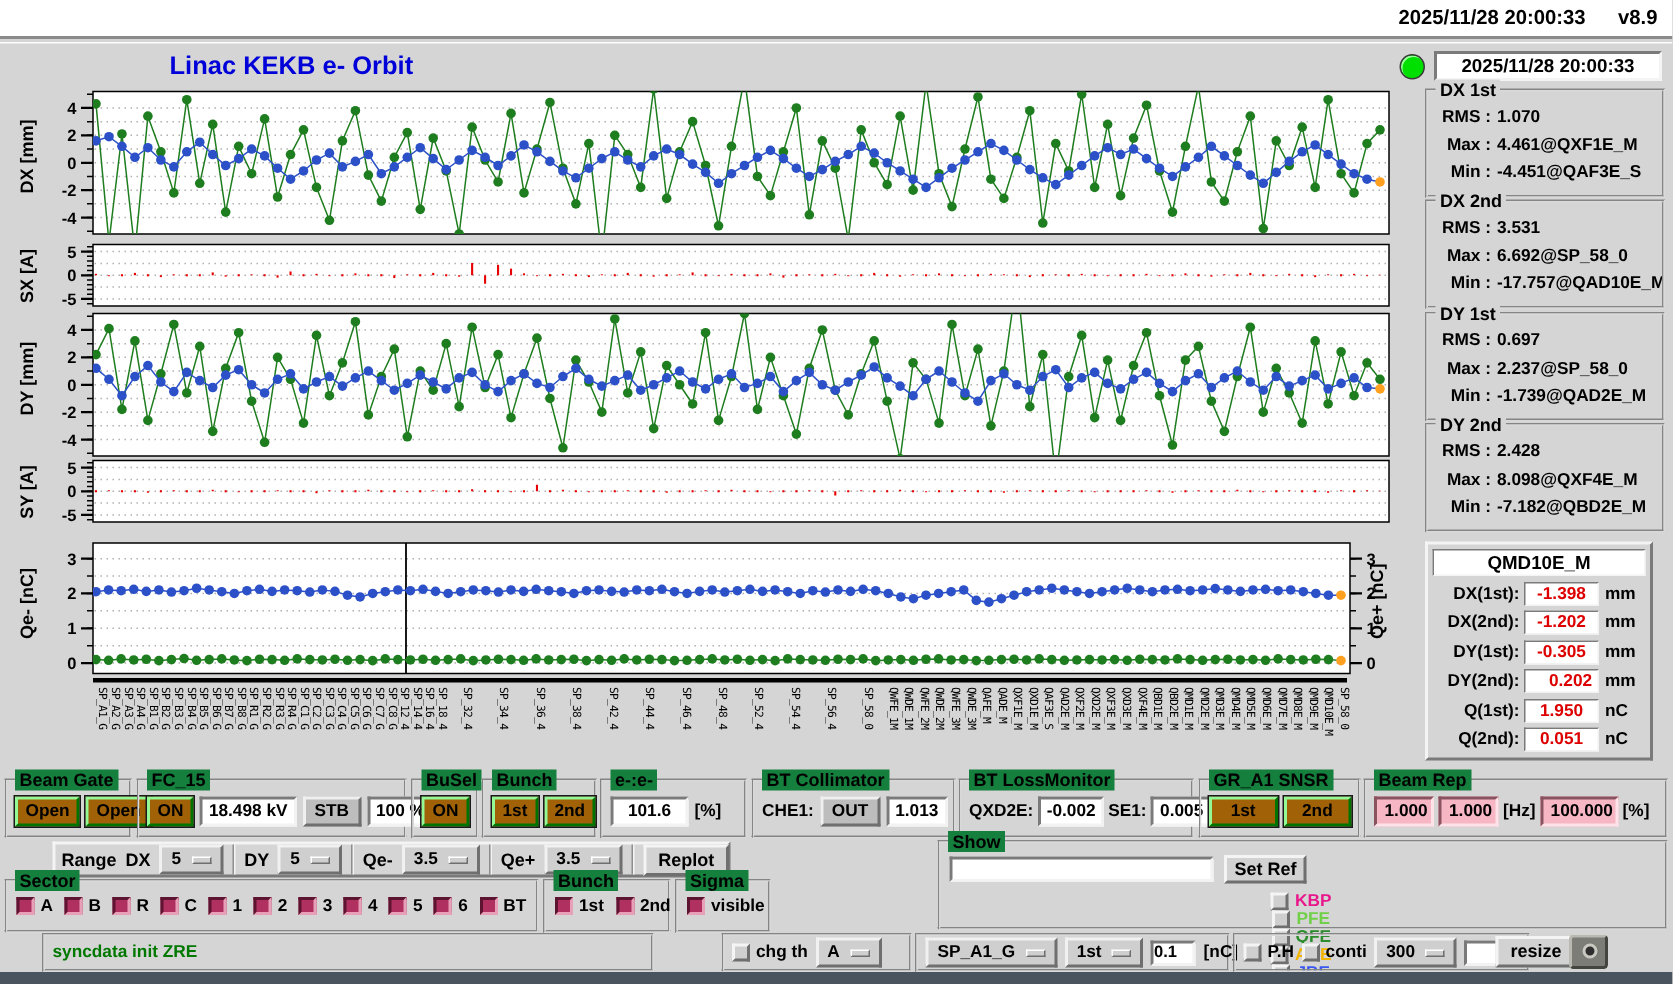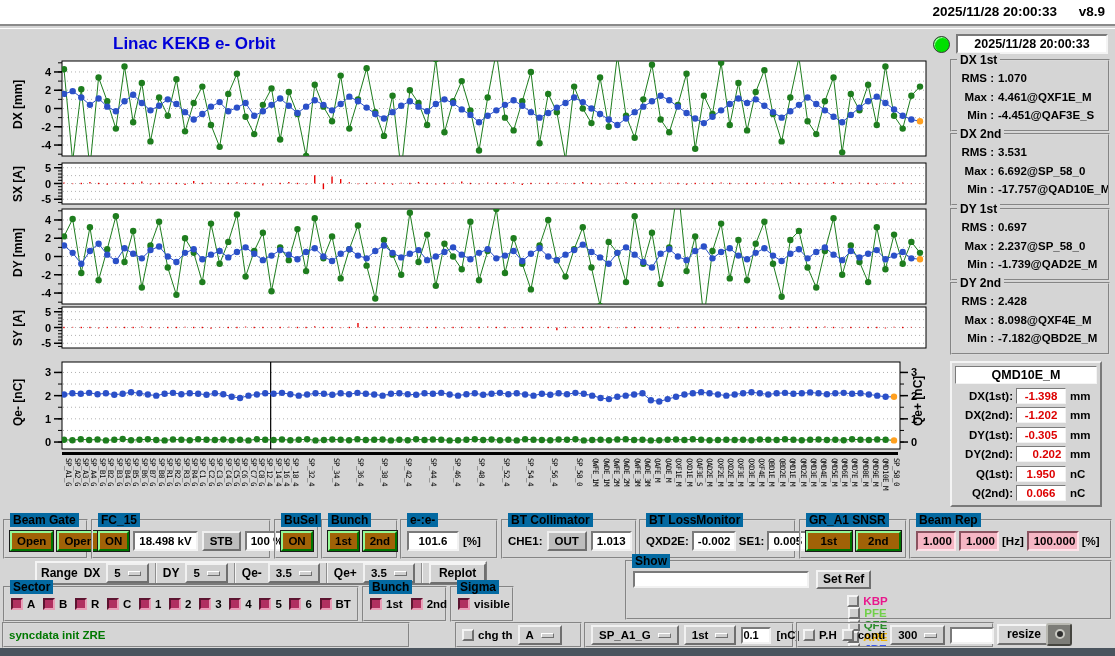--- a/index.html
+++ b/index.html
@@ -34,21 +34,21 @@
   .srow:first-of-type { margin-top:8px; }
   .skey { width:37px; text-align:right; margin-right:4px; flex:none; }
   #monitor { position:absolute; left:950px; top:332px; width:152px; height:146px; background:#d5d5d5; border-top:2px solid #f4f4f4; border-left:2px solid #f4f4f4; border-bottom:2px solid #7a7a7a; border-right:2px solid #7a7a7a; padding:3px; }
   #monitor-title { background:#fff; border-top:1px solid #7a7a7a; border-left:1px solid #7a7a7a; border-bottom:1px solid #f4f4f4; border-right:1px solid #f4f4f4; font-weight:bold; font-size:12.5px; text-align:center; height:18px; line-height:16px; margin-bottom:2px; }
   .mrow { display:flex; align-items:center; height:19.5px; font-weight:bold; font-size:11.5px; }
   .mlab { width:58px; text-align:right; margin-right:3px; flex:none; }
   .mval { width:50px; flex:none; background:#fff; border-top:1px solid #7a7a7a; border-left:1px solid #7a7a7a; border-bottom:1px solid #f2f2f2; border-right:1px solid #f2f2f2; color:#dd0000; text-align:center; height:16px; line-height:14px; }
   .munit { margin-left:4px; }
   
   .grp { position:absolute; border:2px groove #d9d9d9; height:40px; }
-  .grp .gl { position:absolute; top:-8px; left:5px; background:#0369a1; padding:0 3px; font-weight:bold; font-size:12px; white-space:nowrap; }
+  .grp .gl { position:absolute; top:-8px; left:5px; background:#15803d; padding:0 3px; font-weight:bold; font-size:12px; white-space:nowrap; }
   .grow { display:flex; align-items:center; gap:4px; padding:10px 4px 0 5px; }
   .bgreen { background:#a16207; border-top:2px solid #94f894; border-left:2px solid #94f894; border-bottom:2px solid #007400; border-right:2px solid #007400; outline:1px solid #1a1a1a; font-weight:bold; font-size:11.5px; padding:1px 5px; text-align:center; line-height:14px; }
   .bgray { background:#bdbdbd; border-top:2px solid #efefef; border-left:2px solid #efefef; border-bottom:2px solid #6f6f6f; border-right:2px solid #6f6f6f; font-weight:bold; font-size:11.5px; padding:1px 6px; text-align:center; line-height:14px; }
   .wfield { background:#fff; border-top:2px solid #7a7a7a; border-left:2px solid #7a7a7a; border-bottom:2px solid #f2f2f2; border-right:2px solid #f2f2f2; font-weight:bold; font-size:11.5px; padding:1px 4px; text-align:center; line-height:14px; white-space:nowrap; }
   .pfield { background:#f6b6c4; border-top:2px solid #8a5360; border-left:2px solid #8a5360; border-bottom:2px solid #fde2e8; border-right:2px solid #fde2e8; font-weight:bold; font-size:11.5px; padding:1px 5px; text-align:center; line-height:14px; }
   .ulab { font-weight:bold; font-size:11.5px; white-space:nowrap; }
   .opt { display:inline-flex; align-items:center; gap:7px; background:#cfcfcf; border-top:2px solid #f1f1f1; border-left:2px solid #f1f1f1; border-bottom:2px solid #6f6f6f; border-right:2px solid #6f6f6f; font-weight:bold; font-size:11.5px; padding:1px 6px; line-height:14px; }
   .optdash { width:13px; height:5px; background:#cfcfcf; border-top:1px solid #fff; border-left:1px solid #fff; border-bottom:1px solid #6f6f6f; border-right:1px solid #6f6f6f; }
   .btn { background:#d2d2d2; border-top:2px solid #f4f4f4; border-left:2px solid #f4f4f4; border-bottom:2px solid #6f6f6f; border-right:2px solid #6f6f6f; font-weight:bold; font-size:12px; padding:1px 8px; text-align:center; line-height:15px; }
   .cb { display:inline-flex; align-items:center; gap:4px; }
@@ -73,21 +73,21 @@
   #show-row1 { display:flex; align-items:center; gap:7px; padding:8px 4px 0 6px; }
   #show-row2 { display:flex; align-items:center; justify-content:space-between; padding:6px 8px 0 6px;flex-direction:column; }
   #refinput { width:176px; height:17px; background:#fff; border-top:2px solid #7a7a7a; border-left:2px solid #7a7a7a; border-bottom:2px solid #f2f2f2; border-right:2px solid #f2f2f2; font:bold 11px "Liberation Sans",sans-serif; }
   
   #g-sector { left:3px;  top:557px; width:356px; height:36px; }
   #g-bunch2 { left:362px; top:557px; width:85px; height:36px; }
   #g-sigma  { left:450px; top:557px; width:64px; height:36px; }
   #sector-list { display:flex; align-items:center; justify-content:space-between; padding:10px 6px 0 6px; }
   #bunch2-list, #sigma-list { display:flex; align-items:center; gap:8px; padding:10px 4px 0 6px; }
   
-  .sbpanel { position:absolute; top:593px; height:26px; border:2px groove #d9d9d9; display:flex; align-items:center; gap:5px; padding:0 5px; }
+  .sbpanel { position:absolute; top:593px; height:26px; border:2px groove #d9d9d9; display:flex; align-items:center; gap:5px; padding:0 5px;margin-left:26px; }
   #sb-left { left:2px; width:408px; }
   #sb-msg { color:#007800; font-weight:bold; font-size:11.5px; }
   #sb-a { left:455px; width:127px; }
   #sb-b { left:584px; width:210px; }
   #sb-c { left:796px; width:198px; }
   #sb-resize { position:absolute; left:997px; top:595px; }
   #camera { position:absolute; left:1046px; top:594px; width:26px; height:23px; background:#7d7d78; border-top:2px solid #b9b9b2; border-left:2px solid #b9b9b2; border-bottom:2px solid #45453f; border-right:2px solid #45453f; border-radius:3px; }
   #camera .lens { position:absolute; left:7px; top:4px; width:10px; height:10px; border-radius:50%; background:#2e2e2e; border:2px solid #c9c9c2; }
   #sbinput { width:46px; height:17px; background:#fff; border-top:2px solid #7a7a7a; border-left:2px solid #7a7a7a; border-bottom:2px solid #f2f2f2; border-right:2px solid #f2f2f2; font:bold 11px "Liberation Sans",sans-serif; text-align:left; }
   #bottomstrip { position:absolute; left:0; top:648px; width:1115px; height:8px; background:#4a545e; }
@@ -1273,21 +1273,21 @@
             <span class="mval" style="color: rgb(221, 0, 0); padding-left: 12px;">0.202</span>
             <span class="munit">mm</span>
           </div>
           <div class="mrow">
             <span class="mlab">Q(1st):</span>
             <span class="mval" style="color: rgb(221, 0, 0);">1.950</span>
             <span class="munit">nC</span>
           </div>
           <div class="mrow">
             <span class="mlab">Q(2nd):</span>
-            <span class="mval" style="color: rgb(221, 0, 0);">0.066</span>
+            <span class="mval" style="color: rgb(221, 0, 0);">0.051</span>
             <span class="munit">nC</span>
           </div>
         </div>
     </div>
 
     <div class="grp" id="g-beamgate">
       <span class="gl">Beam Gate</span>
       <div class="grow">
         <span class="bgreen" style="flex:1">Open</span>
         <span class="bgreen" style="flex:1">Open</span>

